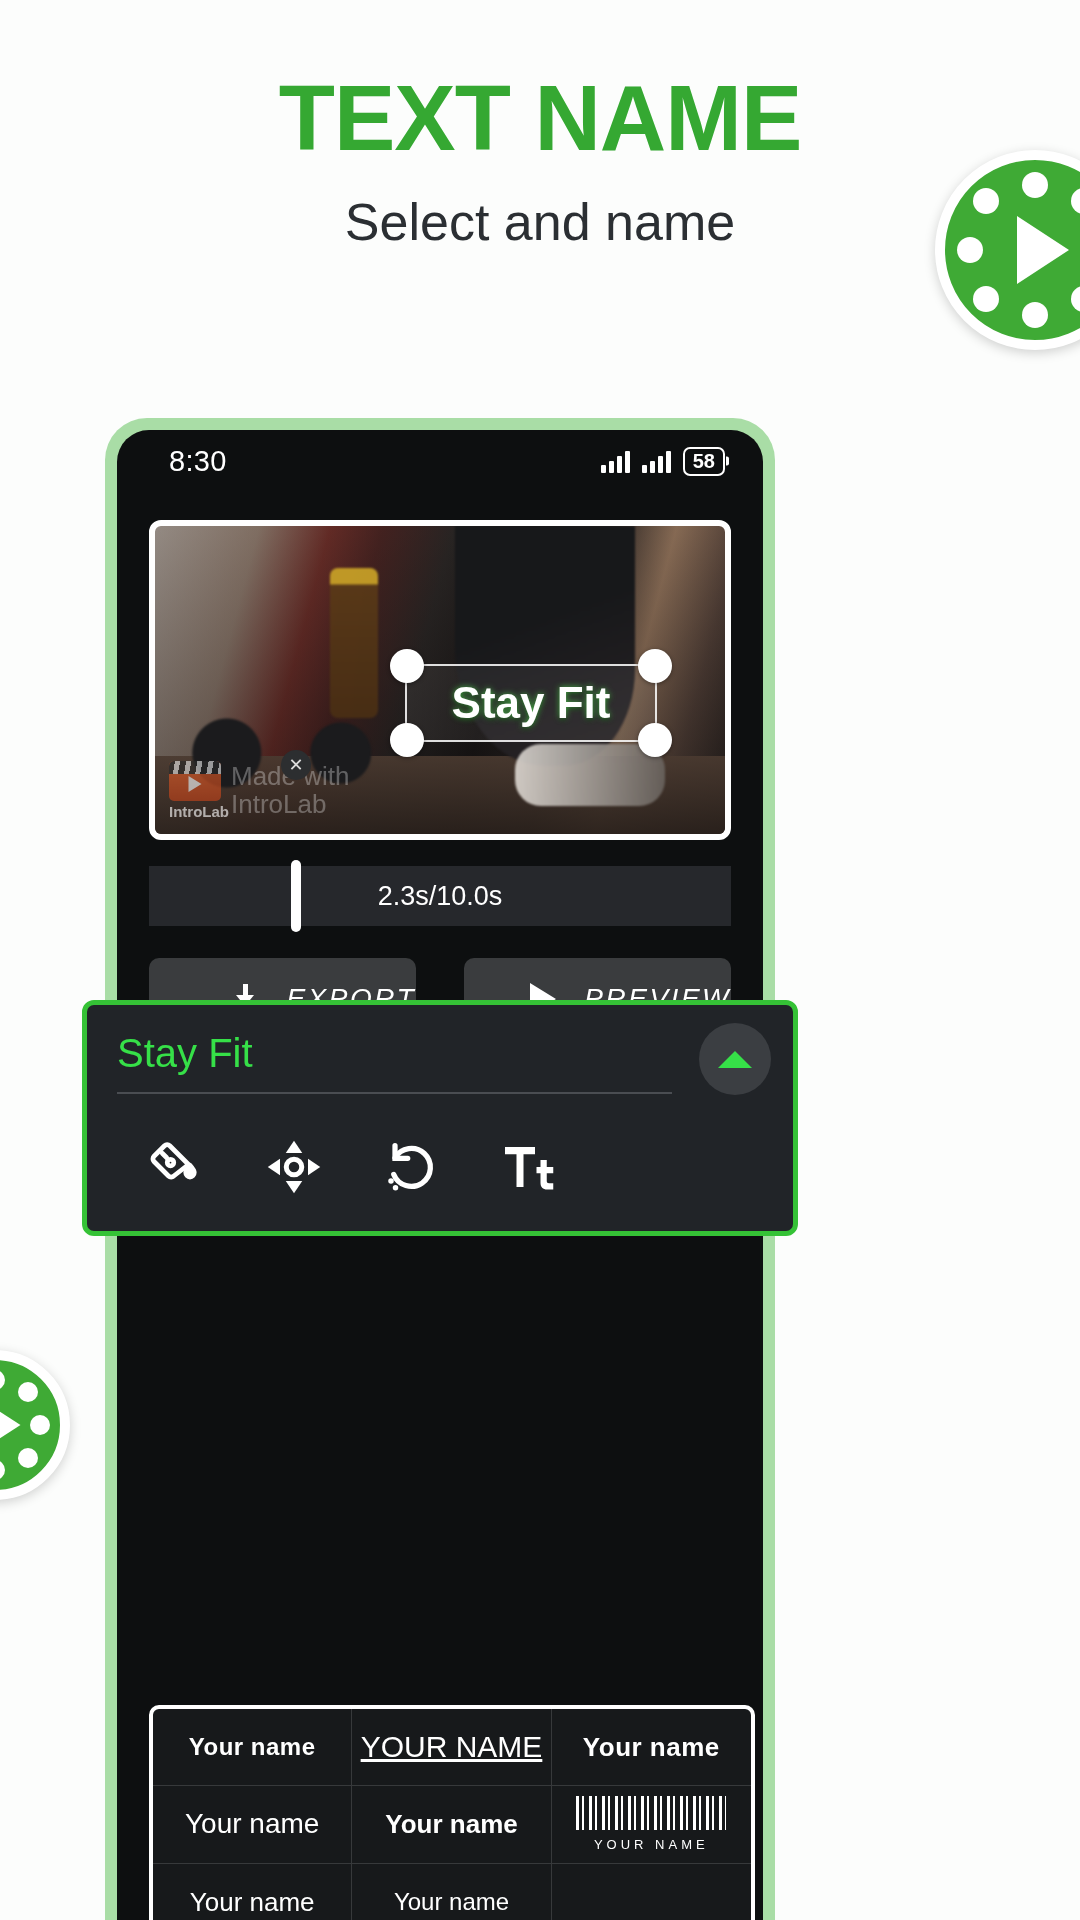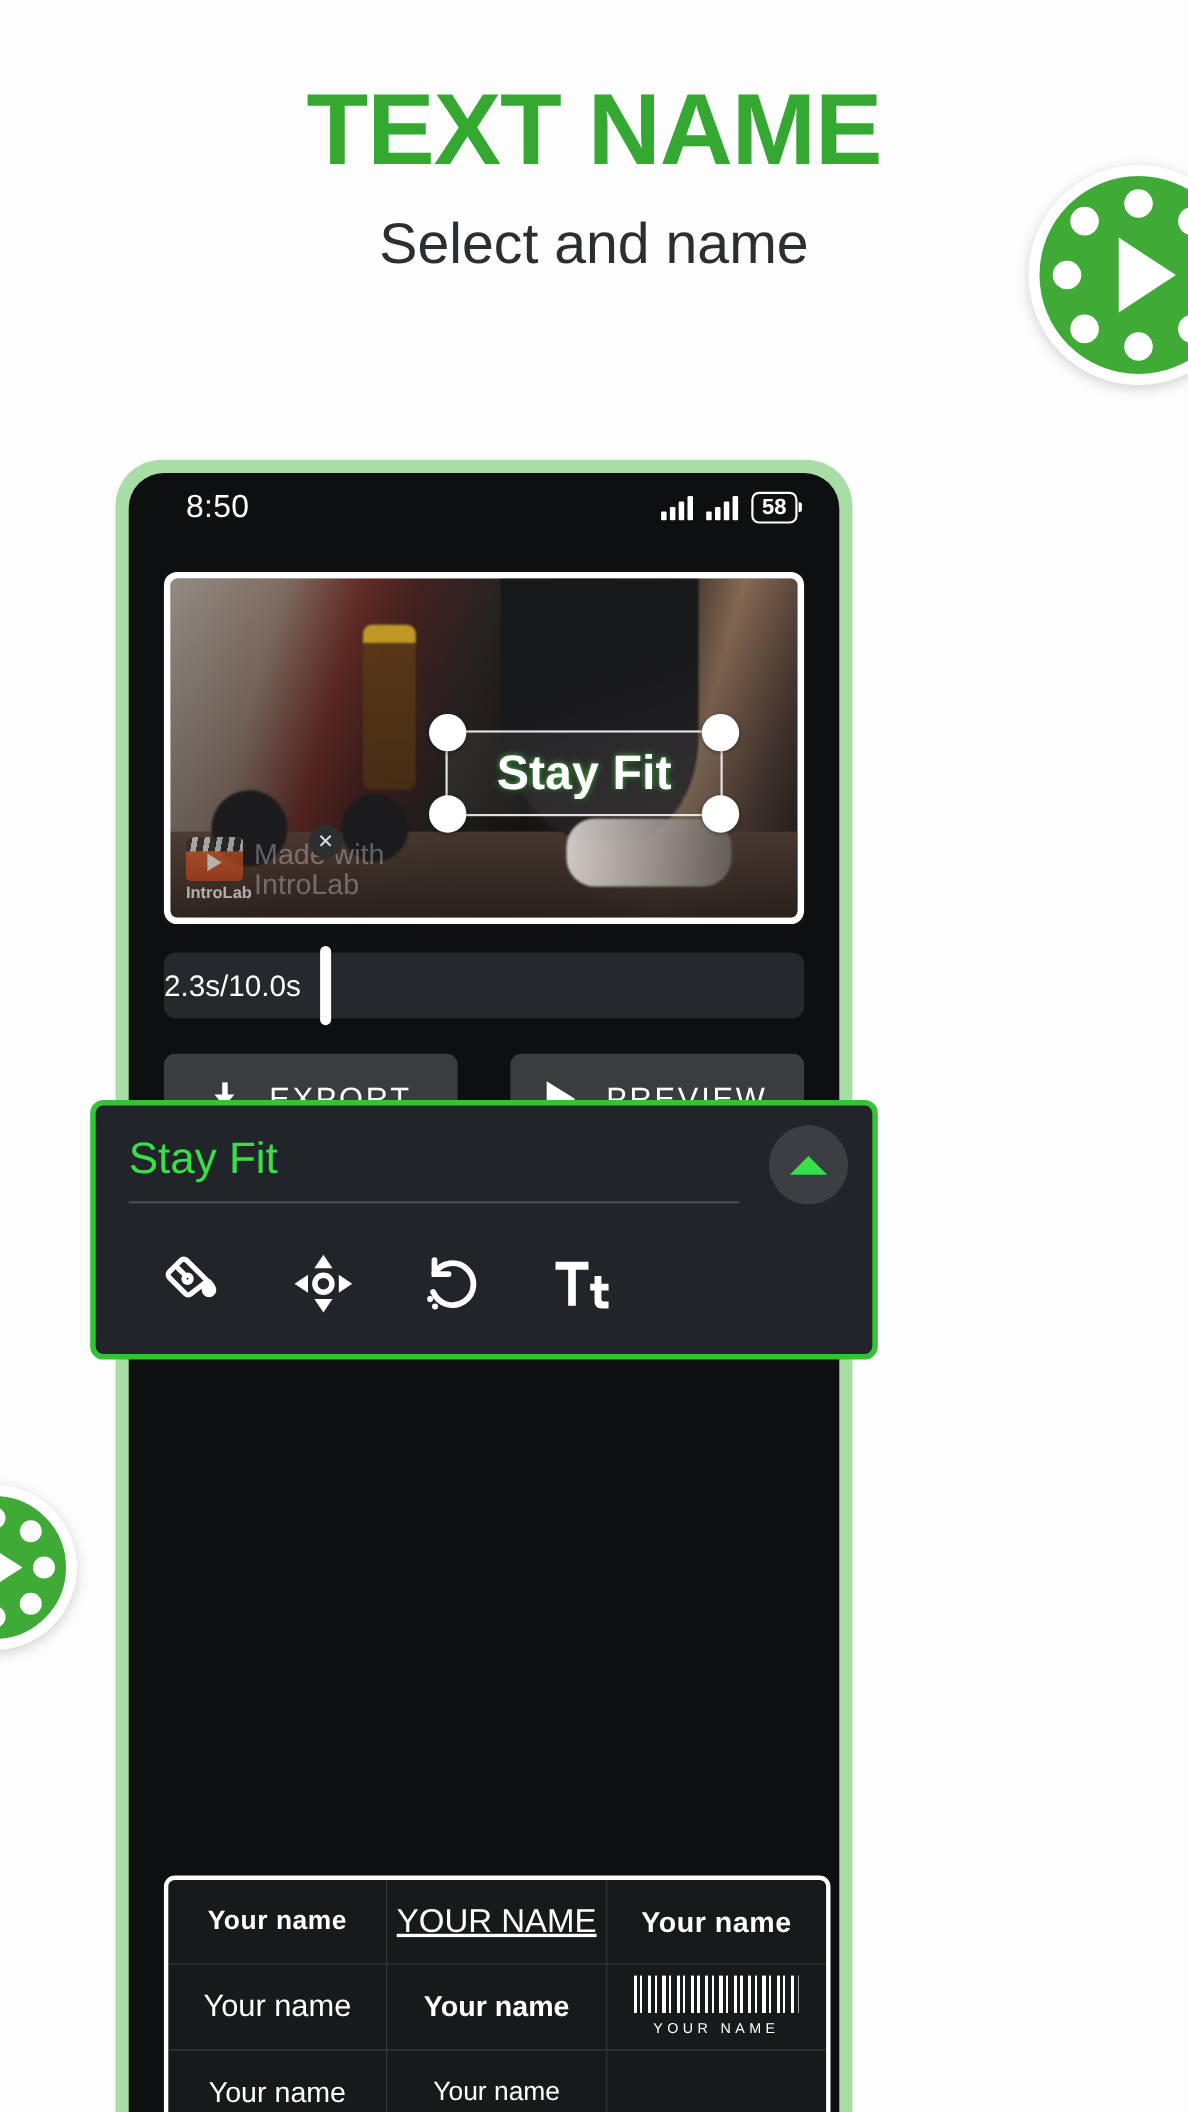--- a/index.html
+++ b/index.html
@@ -128,33 +128,33 @@
     width:0;height:0;border-style:solid;border-width:8px 0 8px 13px;
     border-color:transparent transparent transparent #fff;}
   .wm-name{font-size:15px;color:#fff;font-weight:bold;text-align:center;margin-top:2px;}
   .wm-text{font-size:26px;color:rgba(235,235,235,.55);line-height:1.05;font-weight:500;}
   .wm-close{position:absolute;left:126px;bottom:54px;width:30px;height:30px;border-radius:50%;
     background:#2c2e30;color:#ddd;font-size:18px;display:flex;align-items:center;justify-content:center;}
 
   
   .timeline {
     margin:26px 32px 0 32px; height:60px; background:#26282c;
-    border-radius:11px; position:relative;
-    display:flex; align-items:center; justify-content:flex-start;
+    border-radius:0; position:relative;
+    display:flex; align-items:center; justify-content:center;
   }
   .timeline .time { color:#fff; font-size:27px; font-weight:500; }
   .playhead{position:absolute;left:142px;top:-6px;width:10px;height:72px;
     background:#fff;border-radius:5px;}
 
   
   .actions{margin:32px 32px 0 32px;display:flex;gap:48px;}
   .btn{
     flex:1;height:82px;background:#3a3c3e;border-radius:10px;
-    display:flex;align-items:center;justify-content:center;gap:28px;
-    color:#fff;font-size:28px;letter-spacing:2.5px;font-weight:500;
+    display:flex;align-items:center;justify-content:flex-end;gap:28px;
+    color:#fff;font-size:28px;letter-spacing:2.5px;font-weight:500;font-style:italic;
   }
   .ico-dl{width:26px;height:30px;position:relative;}
   .ico-dl::before{content:"";position:absolute;left:11px;top:0;width:5px;height:15px;background:#fff;}
   .ico-dl::after{content:"";position:absolute;left:4px;top:11px;width:0;height:0;
     border-style:solid;border-width:11px 9px 0 9px;border-color:#fff transparent transparent transparent;}
   .ico-dl-bar{position:absolute;left:0;bottom:0;width:26px;height:4px;background:#fff;}
   .ico-play{width:0;height:0;border-style:solid;border-width:16px 0 16px 26px;
     border-color:transparent transparent transparent #fff;}
 
   
@@ -228,21 +228,21 @@
   <span class="dot" style="right:22px;top:22px"></span>
 
   <span class="dot" style="right:22px;bottom:22px"></span>
   <span class="play"></span>
 </div>
 
 <div class="phone">
   <div class="screen">
 
     <div class="statusbar">
-      <div class="clock">8:50</div>
+      <div class="clock">8:30</div>
       <div class="status-right">
         <span class="bars">
             <i></i>
             <i></i>
             <i></i>
             <i></i>
           </span>
         <span class="bars">
             <i></i>
             <i></i>

